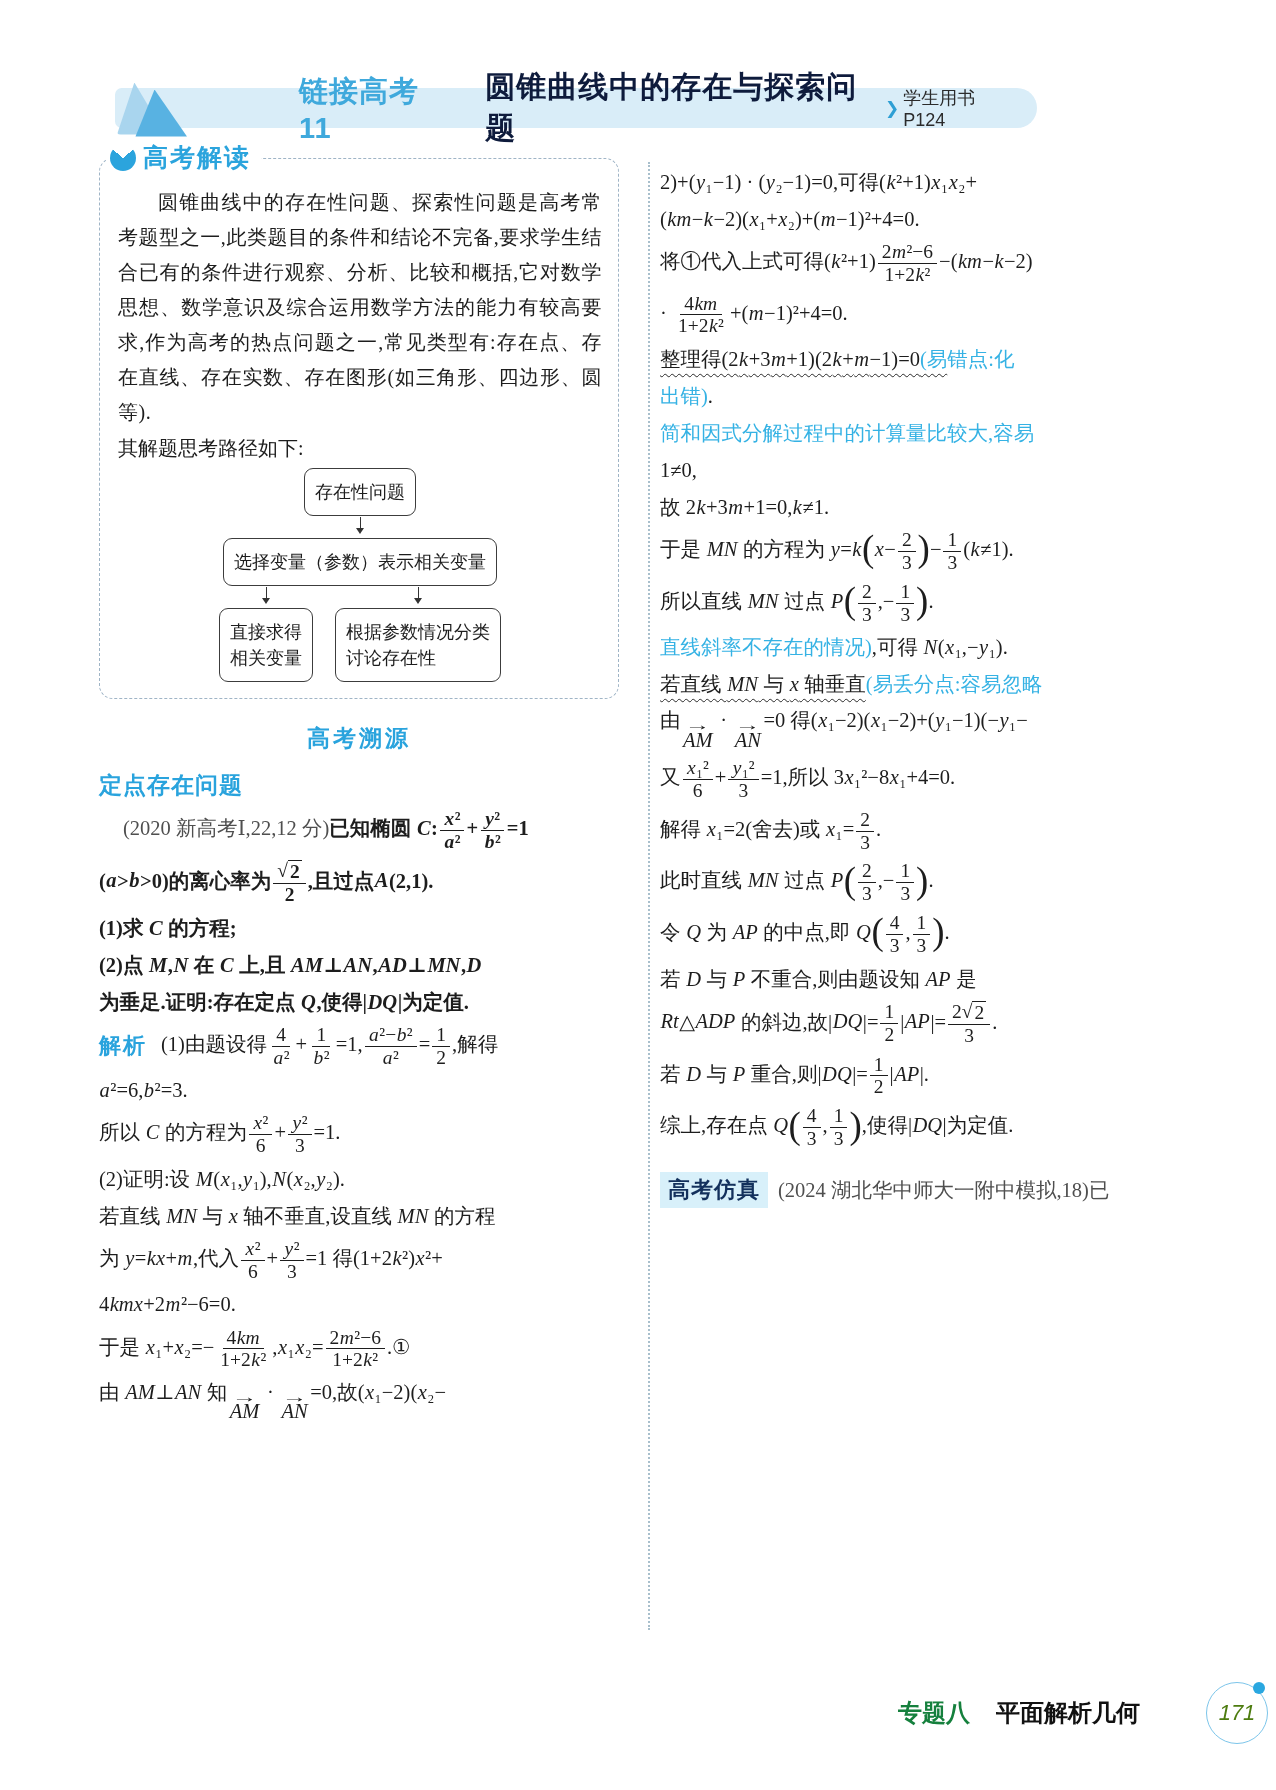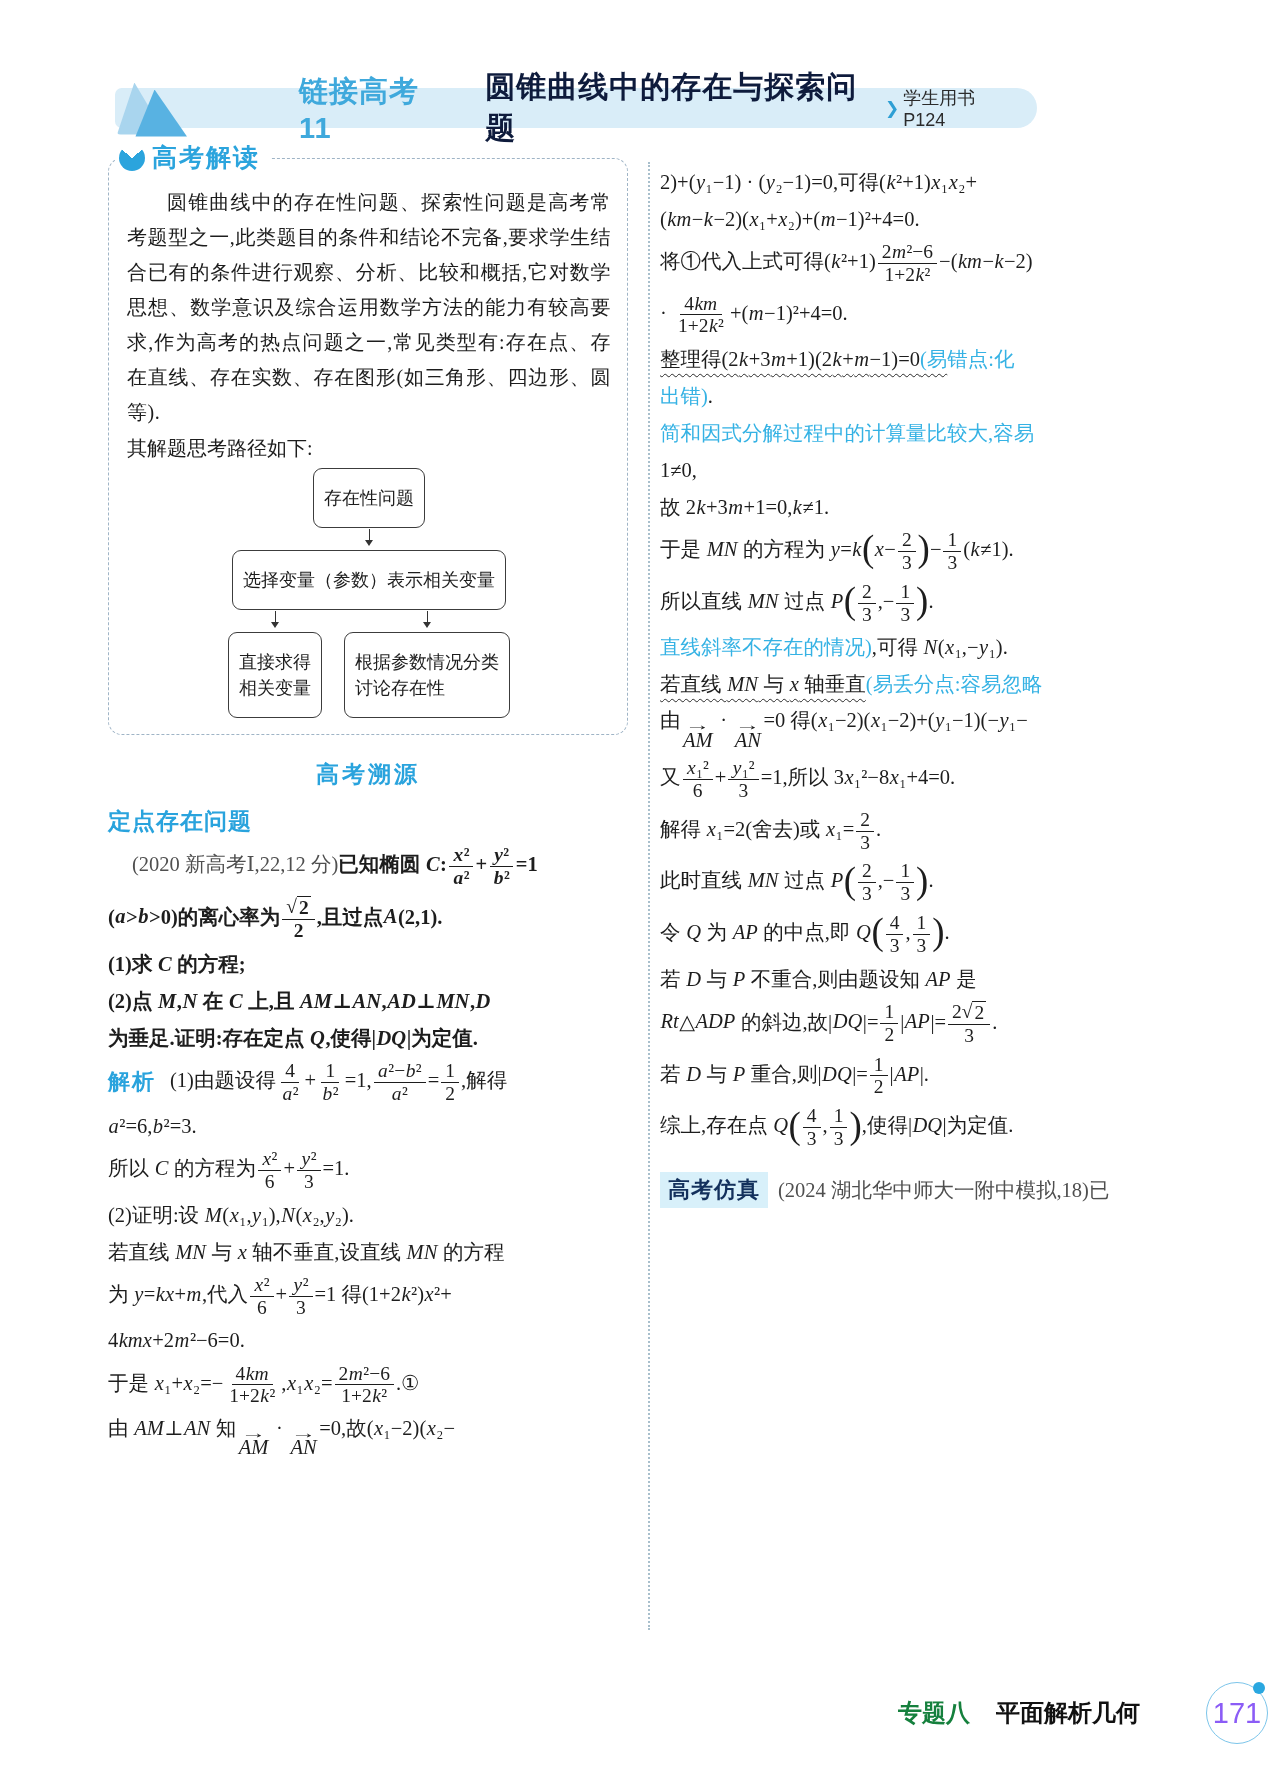--- a/index.html
+++ b/index.html
@@ -16,41 +16,41 @@
              clip-path:polygon(42% 0,8% 100%,100% 100%);}
   .banner-tag{margin-left:112px;font-family:"Liberation Sans",sans-serif;font-weight:700;
               font-size:29px;color:#3fa9dc;letter-spacing:1px;}
   .banner-title{margin-left:26px;font-family:"Liberation Sans",sans-serif;font-weight:800;
                 font-size:30px;color:#0e1b3c;letter-spacing:1px;}
   .student-book{margin-left:auto;margin-right:16px;font-size:18px;color:#2b2b2b;
                 font-family:"Liberation Sans",sans-serif;display:flex;align-items:center;gap:4px;}
   .student-book .chev{color:#2e9fd4;font-size:17px;}
 
   
-  .col-left{position:absolute;left:108px;top:158px;width:520px;}
+  .col-left{position:absolute;left:99px;top:158px;width:520px;}
   .col-right{position:absolute;left:660px;top:160px;width:404px;}
   .divider{position:absolute;left:648px;top:162px;height:1468px;border-left:2px dotted #a8bfcc;}
 
   
   .jiedu-box{position:relative;border:1px dashed #9fb4c6;border-radius:14px;
              padding:26px 16px 8px 18px;}
   .jiedu-label{position:absolute;top:-18px;left:6px;background:#ffffff;padding:0 10px 0 4px;
                display:flex;align-items:center;gap:7px;}
   .pacman{width:26px;height:26px;border-radius:50%;
           background:conic-gradient(from -50deg,transparent 0 100deg,#2ba4dd 100deg 360deg);}
   .jiedu-label-text{font-family:"Liberation Sans",sans-serif;font-weight:800;font-size:25px;
                     color:#2ba4dd;letter-spacing:2px;}
   .jiedu-para{margin:0;font-size:20px;line-height:35px;text-align:justify;text-indent:2em;
               letter-spacing:.5px;}
   .jiedu-intro{margin:0;font-size:20px;line-height:36px;}
 
   
   .flow{display:flex;flex-direction:column;align-items:center;margin:2px 0 8px 0;
         font-size:18px;}
-  .fbox{border:1.5px solid #3c3c3c;border-radius:9px;padding:16px 10px;line-height:26px;}
+  .fbox{border:1.5px solid #3c3c3c;border-radius:9px;padding:10px 10px;line-height:26px;}
   .arr{width:0;border-left:1.5px solid #333;height:15px;position:relative;margin:1px 0 6px 0;}
   .arr::after{content:"";position:absolute;left:-4.5px;bottom:-6px;
               border:4px solid transparent;border-top:6px solid #333;}
   .flow-cols{display:flex;gap:22px;align-items:flex-start;}
   .flow-col{display:flex;flex-direction:column;align-items:center;}
 
   
   .suyuan{margin:24px 0 0 0;text-align:center;font-family:"Liberation Sans",sans-serif;
           font-weight:800;font-size:23px;color:#29a3dd;letter-spacing:3px;}
   .subtopic{margin:16px 0 4px 0;font-family:"Liberation Sans",sans-serif;font-weight:700;
@@ -86,21 +86,21 @@
 
   
   .footer{position:absolute;left:0;top:1682px;width:1268px;display:flex;align-items:center;
           justify-content:flex-end;gap:0;}
   .footer-unit{font-family:"Liberation Sans",sans-serif;font-weight:800;font-size:24px;
                color:#15803d;margin-right:26px;}
   .footer-chapter{font-family:"Liberation Sans",sans-serif;font-weight:600;font-size:24px;
                   color:#111;margin-right:66px;}
   .page-badge{position:relative;width:60px;height:60px;border:1.6px solid #7cc5ea;
               border-radius:50%;display:flex;align-items:center;justify-content:center;}
-  .page-num{font-family:"Liberation Sans",sans-serif;font-size:29px;color:#8b5cf6;}
+  .page-num{font-family:"Liberation Sans",sans-serif;font-size:22px;color:#4d7c0f;font-style:italic;}
   .page-dot{position:absolute;top:-1px;right:2px;width:12px;height:12px;border-radius:50%;
             background:#2aa7e0;}
 </style>
 </head>
 <body>
 
 <div id="page">
 
   <div class="banner">
     <div class="logo">

